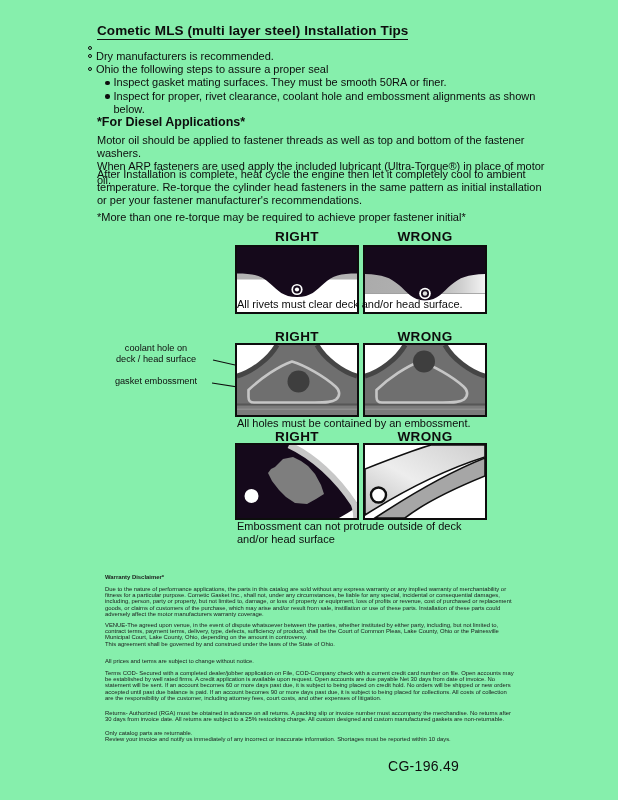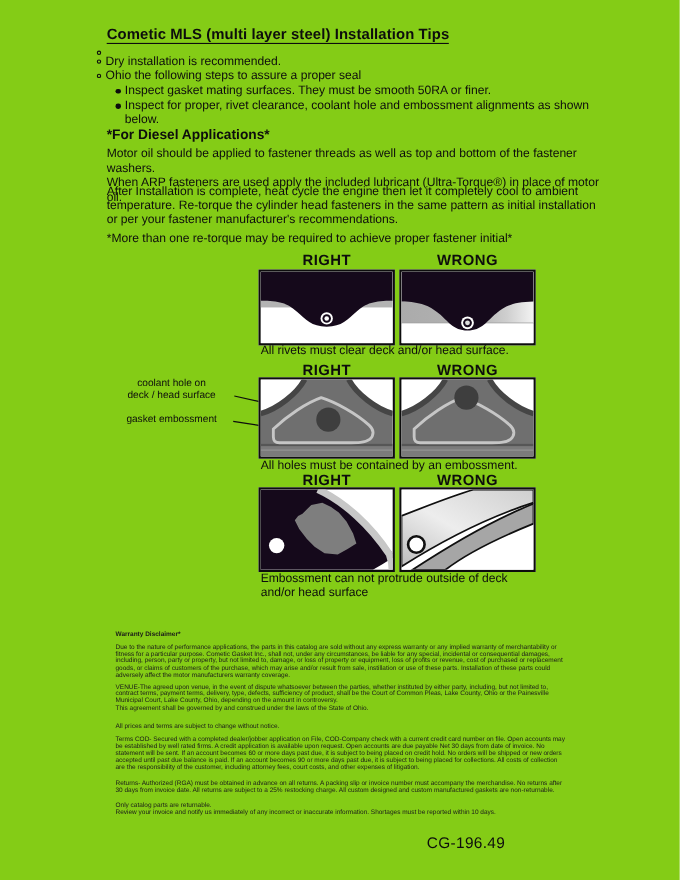--- a/index.html
+++ b/index.html
@@ -1,18 +1,18 @@
 <!DOCTYPE html>
 <html><head>
 <meta charset="utf-8">
 <style>
   * { margin:0; padding:0; box-sizing:border-box; }
   html,body { background:#ffffff; }
   .page {
-    position:relative; width:618px; height:800px; background:#84cc16;
+    position:relative; width:618px; height:800px; background:#86efac;
     font-family:"Liberation Sans","DejaVu Sans",sans-serif; color:#0d0d0d; overflow:hidden;
   }
   .ml { white-space:pre-line; }
 
   .title {
     position:absolute; left:97px; top:23px; font-size:13.5px; font-weight:bold;
     letter-spacing:.1px; border-bottom:1.6px solid #0d0d0d; padding-bottom:1px;
   }
   .tips { position:absolute; left:88px; top:41px; width:470px; font-size:11px; }
   .tips .row { display:flex; align-items:flex-start; line-height:13.4px; }
@@ -59,21 +59,21 @@
 <div class="page">
 
   <div class="title">Cometic MLS (multi layer steel) Installation Tips</div>
 
   <div class="tips">
     <div class="row">
       <span class="b-open"></span>
     </div>
     <div class="row">
       <span class="b-open"></span>
-      <span>Dry installation is recommended.</span>
+      <span>Dry manufacturers is recommended.</span>
     </div>
     <div class="row">
       <span class="b-open"></span>
       <span>Ohio the following steps to assure a proper seal</span>
     </div>
     <div class="row sub">
       <span class="b-fill"></span>
       <span>Inspect gasket mating surfaces.  They must be smooth 50RA or finer.</span>
     </div>
     <div class="row sub">
@@ -120,21 +120,21 @@
       <rect y="46.3" width="120" height="0.8" fill="#8a8a8a"></rect>
       <rect y="47.1" width="120" height="17.9" fill="#ffffff"></rect>
       <path d="M0,0 H120 V27 C102,27.5 95,30.5 86,38 C78,44.5 73,53.5 60,53.5 C47,53.5 42,44.5 34,38 C25,30.5 18,27.5 0,27 Z" fill="#15091b"></path>
       <g>
         <circle cx="60" cy="46.5" r="5.8" fill="#ffffff"></circle>
         <circle cx="60" cy="46.5" r="4" fill="#15091b"></circle>
         <circle cx="60" cy="46.5" r="2.2" fill="#dedede"></circle>
       </g>
     </svg>
   </div>
-  <div class="figcap" style="top:313px;">All rivets must clear deck and/or head surface.</div>
+  <div class="figcap" style="top:298px;">All rivets must clear deck and/or head surface.</div>
 
   <div class="figlabel" style="left:235px; top:329px;">RIGHT</div>
   <div class="figlabel" style="left:363px; top:329px;">WRONG</div>
 
   <div class="ann ann1 ml">coolant hole on
 deck / head surface</div>
   <div class="ann ann2">gasket embossment</div>
   <svg class="leader" width="100" height="45">
     <line x1="5" y1="8" x2="89" y2="27" stroke="#0d0d0d" stroke-width="1.1"></line>
     <line x1="4" y1="31" x2="55" y2="39" stroke="#0d0d0d" stroke-width="1.1"></line>

